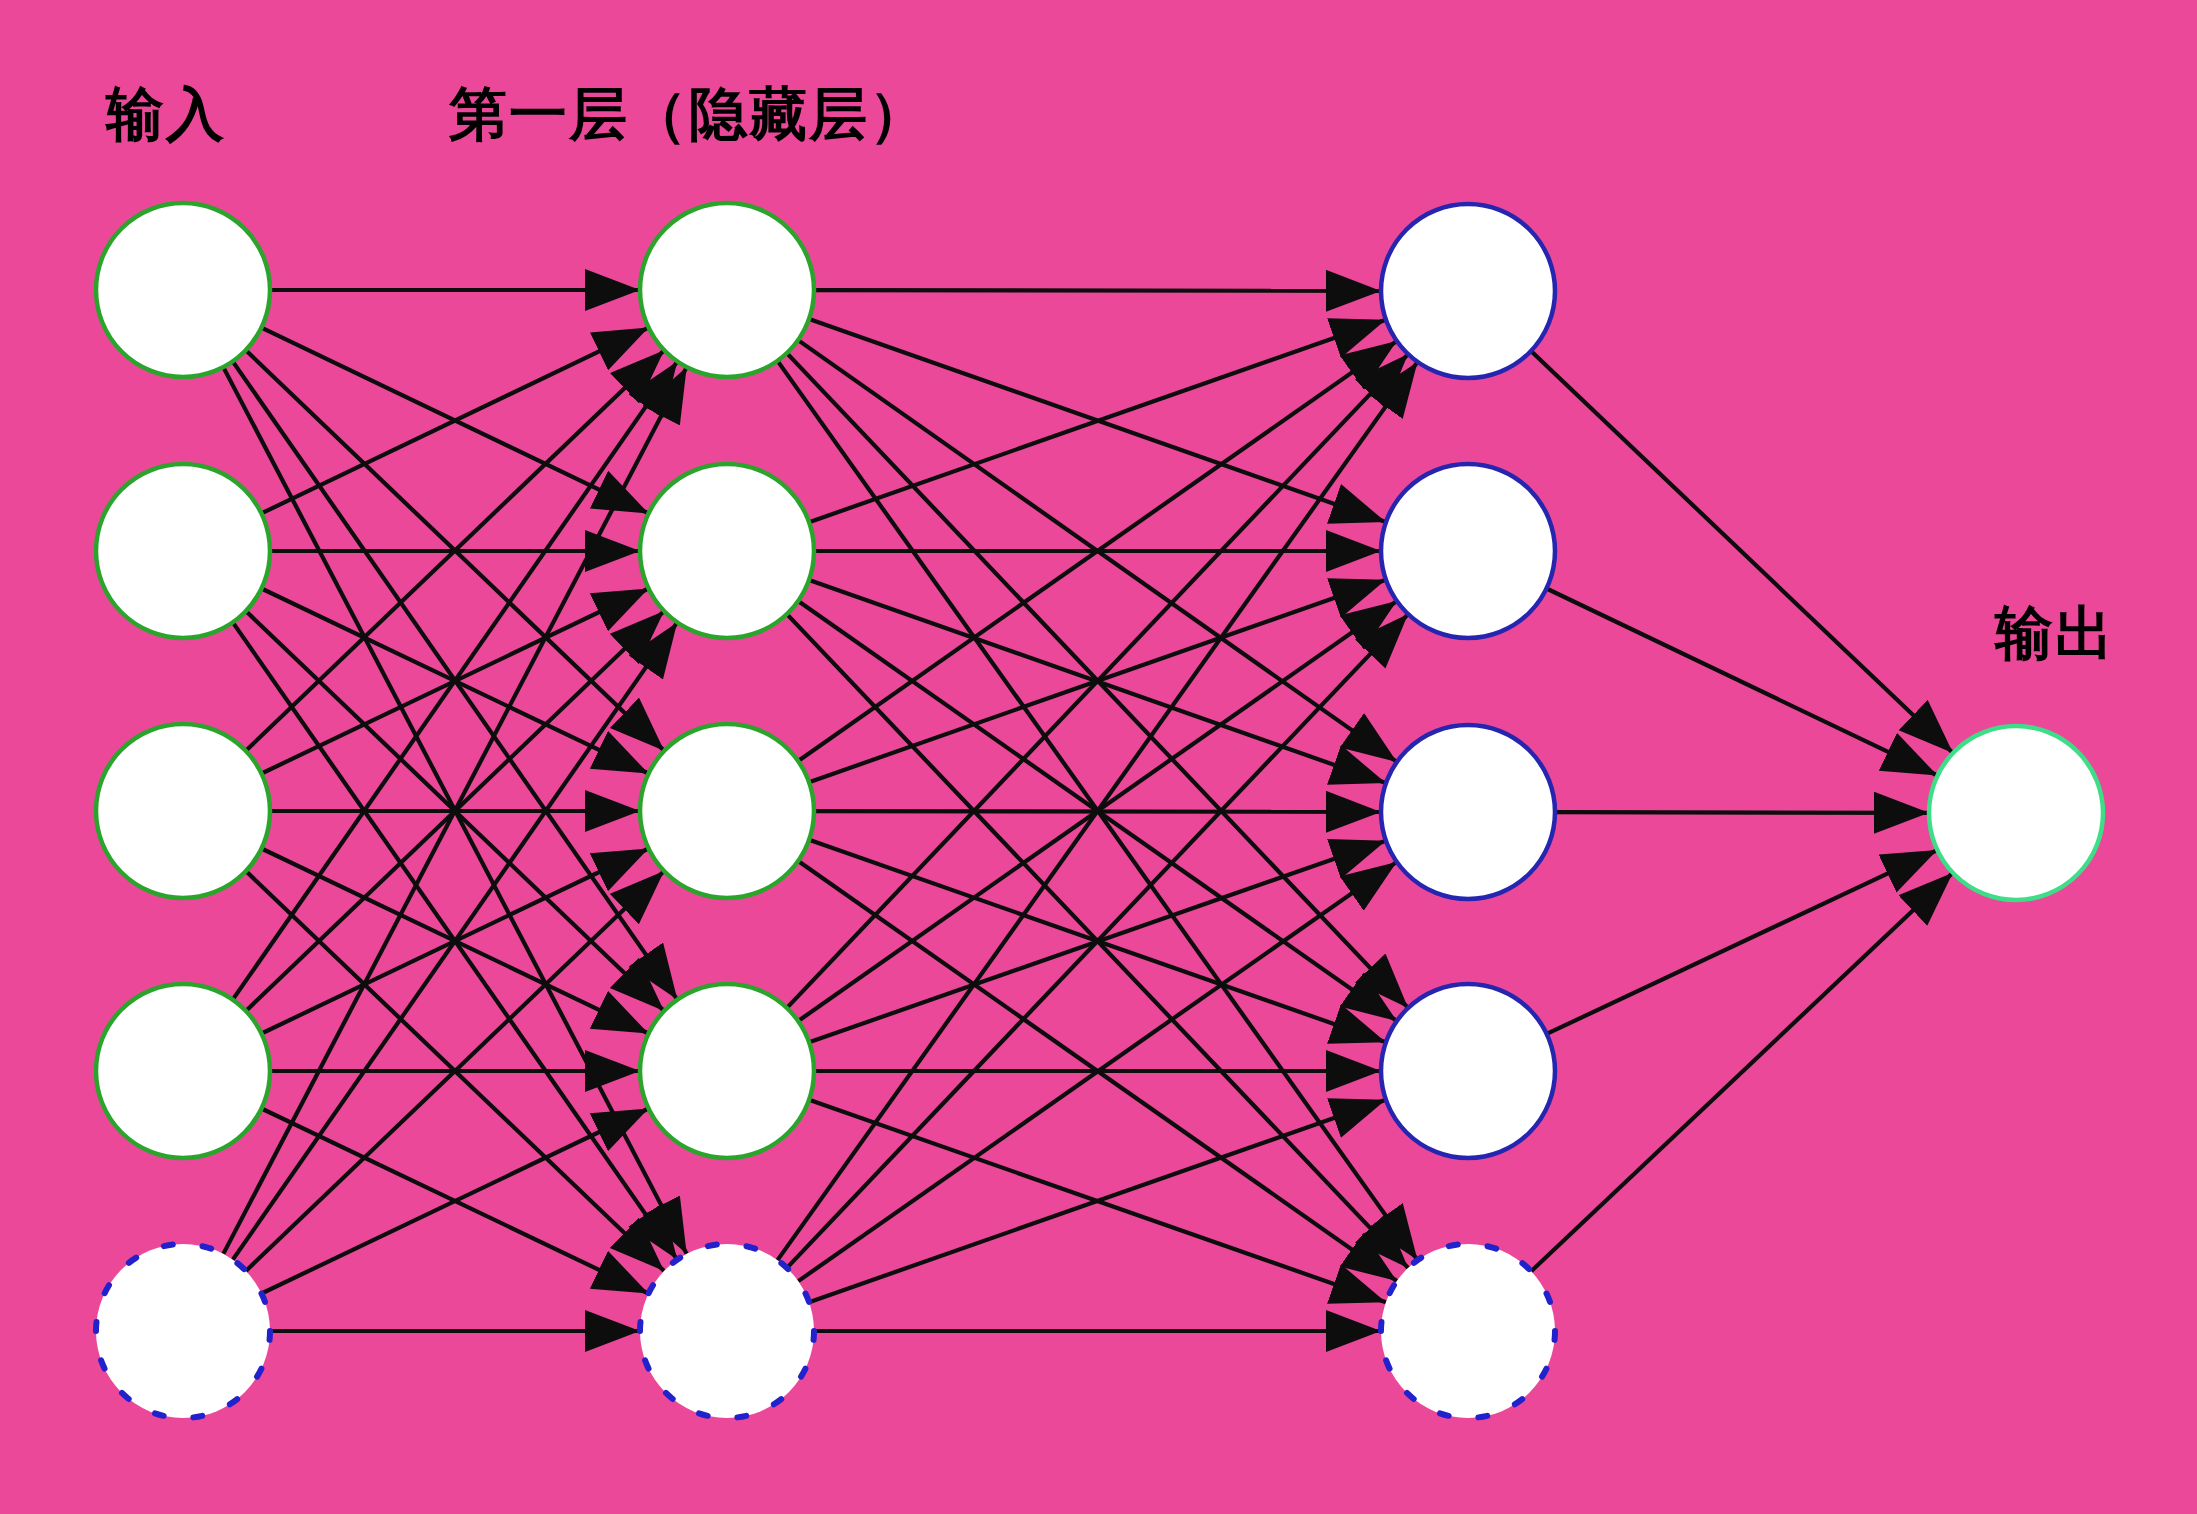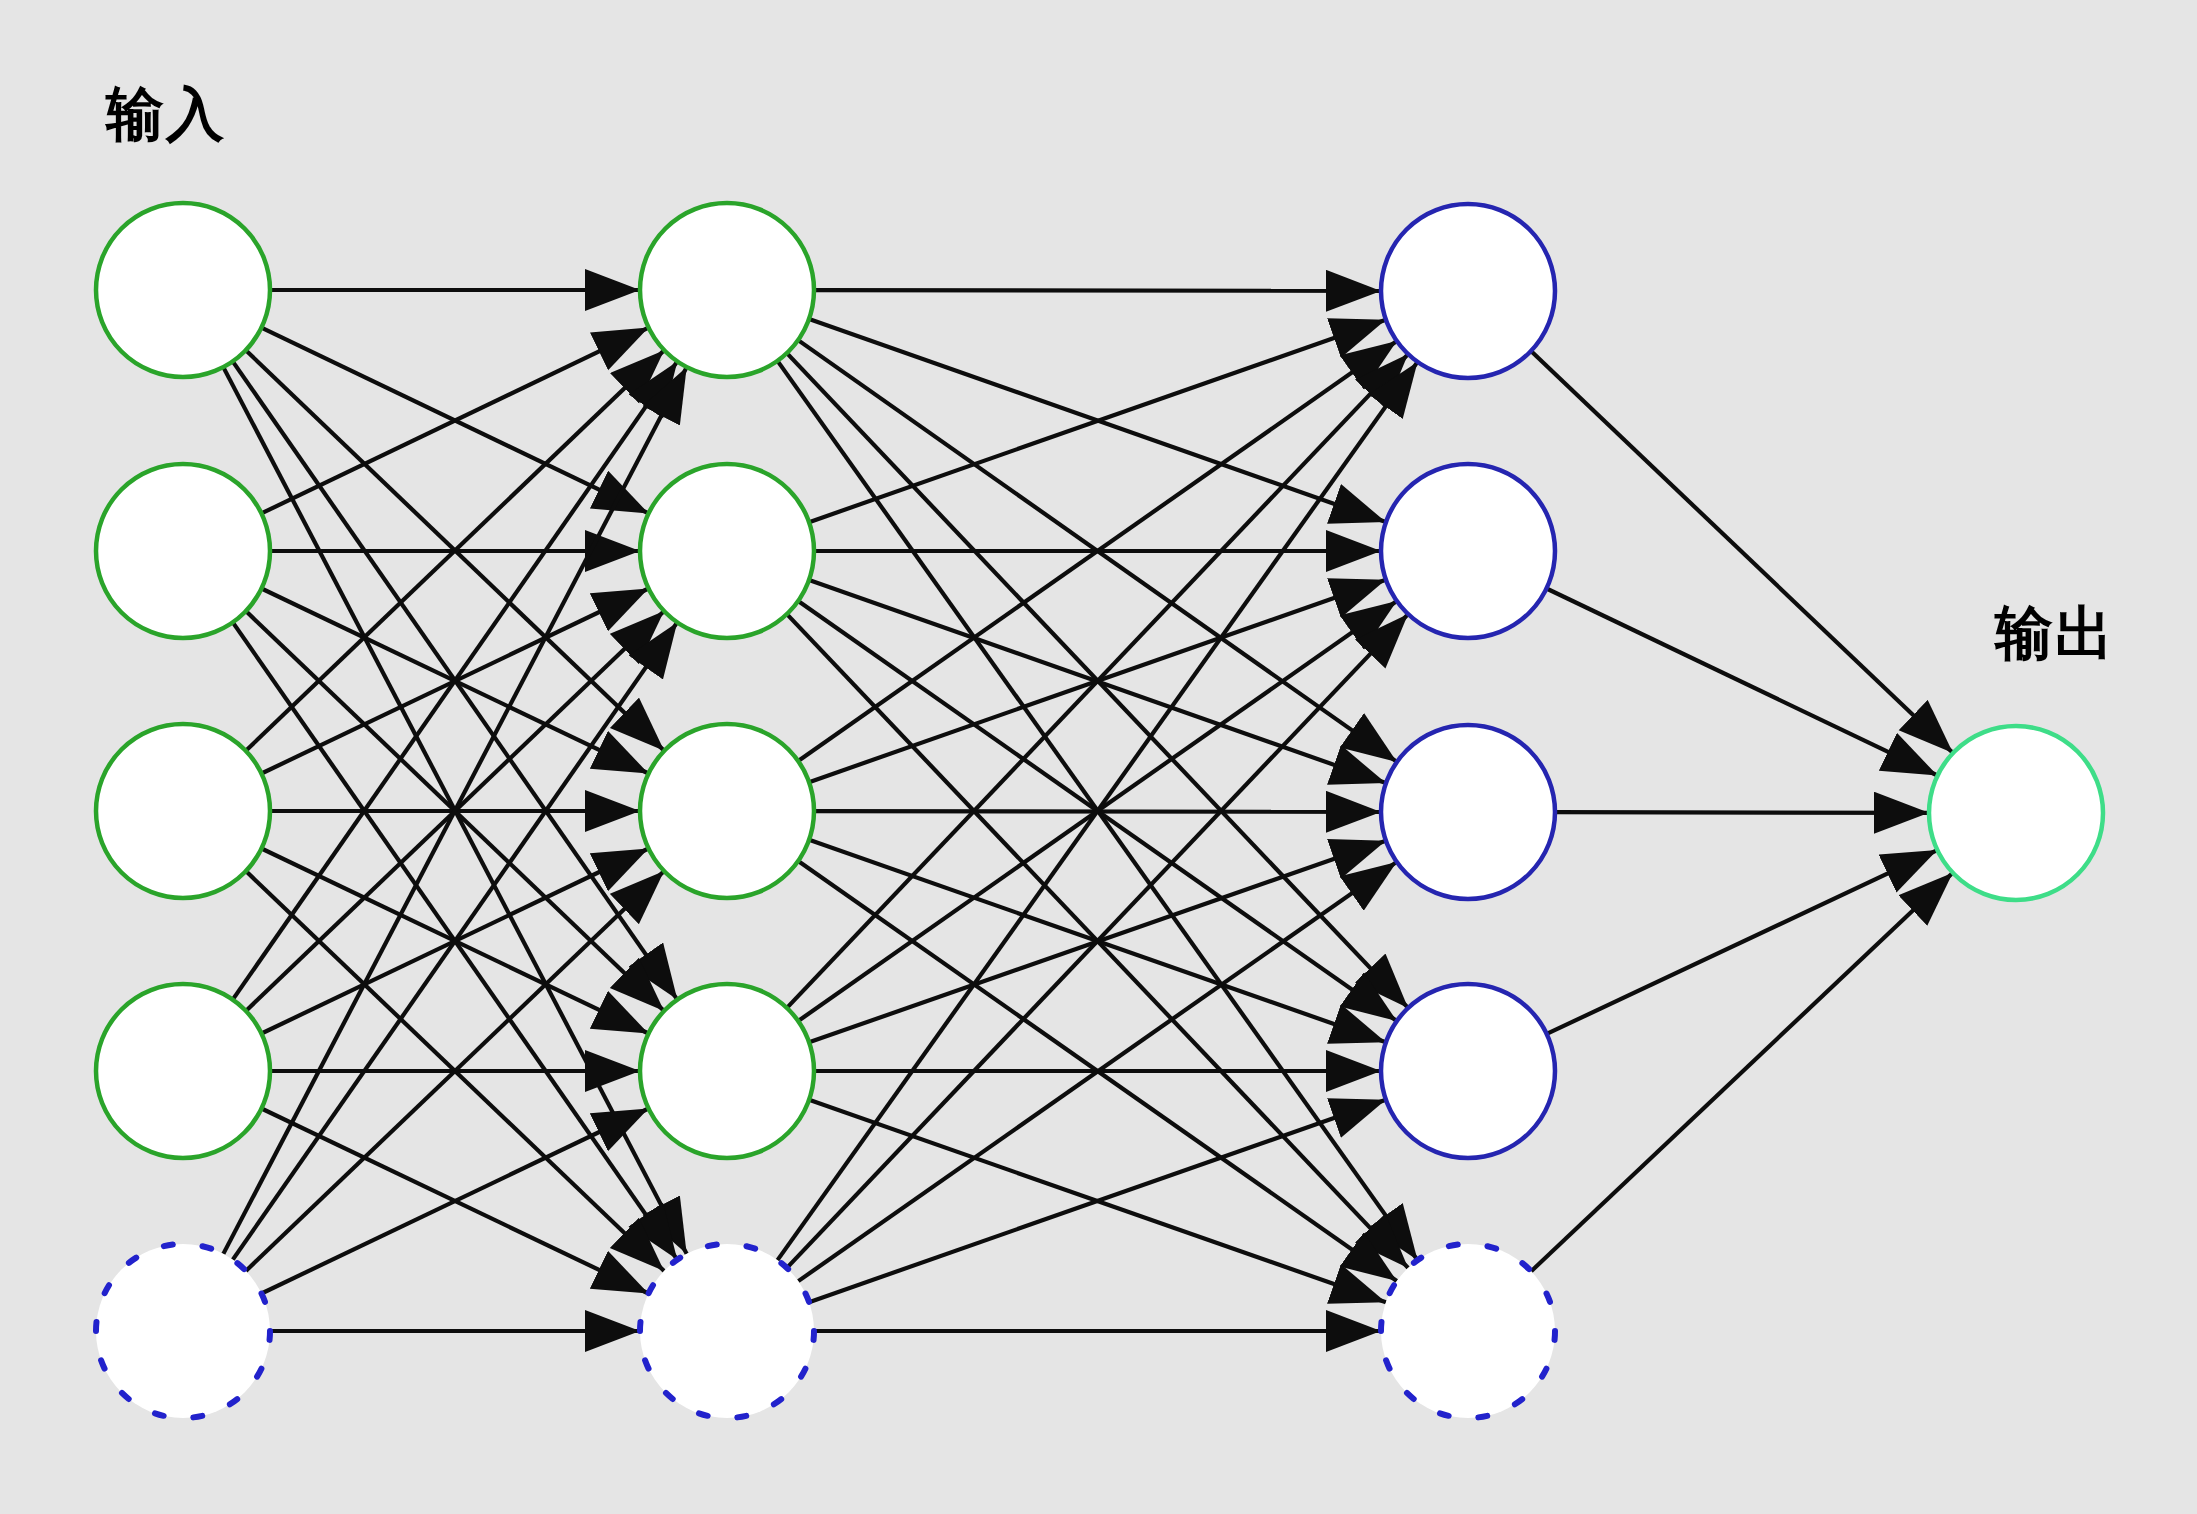--- a/index.html
+++ b/index.html
@@ -5,21 +5,21 @@
   html, body {
     margin: 0;
     padding: 0;
     background: #ffffff;
     font-family: "DejaVu Sans", "Liberation Sans", sans-serif;
   }
   .canvas {
     position: relative;
     width: 2197px;
     height: 1514px;
-    background: #e5e5e5;
+    background: #ec4899;
     overflow: hidden;
   }
   .canvas svg {
     position: absolute;
     left: 0;
     top: 0;
   }
   .diagram-label {
     position: absolute;
     color: #000000;
@@ -110,14 +110,15 @@
         <circle cx="1468" cy="291" r="87" fill="#ffffff" stroke="#2525b0" stroke-width="4.5"></circle>
         <circle cx="1468" cy="551" r="87" fill="#ffffff" stroke="#2525b0" stroke-width="4.5"></circle>
         <circle cx="1468" cy="812" r="87" fill="#ffffff" stroke="#2525b0" stroke-width="4.5"></circle>
         <circle cx="1468" cy="1071" r="87" fill="#ffffff" stroke="#2525b0" stroke-width="4.5"></circle>
         <circle cx="1468" cy="1331" r="87" fill="#ffffff" stroke="#2222cc" stroke-width="6" stroke-dasharray="9 30" stroke-linecap="round"></circle>
         <circle cx="2016" cy="813" r="87" fill="#ffffff" stroke="#3edd88" stroke-width="4.5"></circle>
       </g>
     </svg>
 
   <div class="diagram-label" style="left: 106px; top: 85px; font-size: 58px;">输入</div>
+  <div class="diagram-label" style="left: 449px; top: 85px; font-size: 58px;">第一层（隐藏层）</div>
   <div class="diagram-label" style="left: 1956px; top: 604px; font-size: 58px; margin-left: 39px;">输出</div>
 </div>
 
 </body></html>

